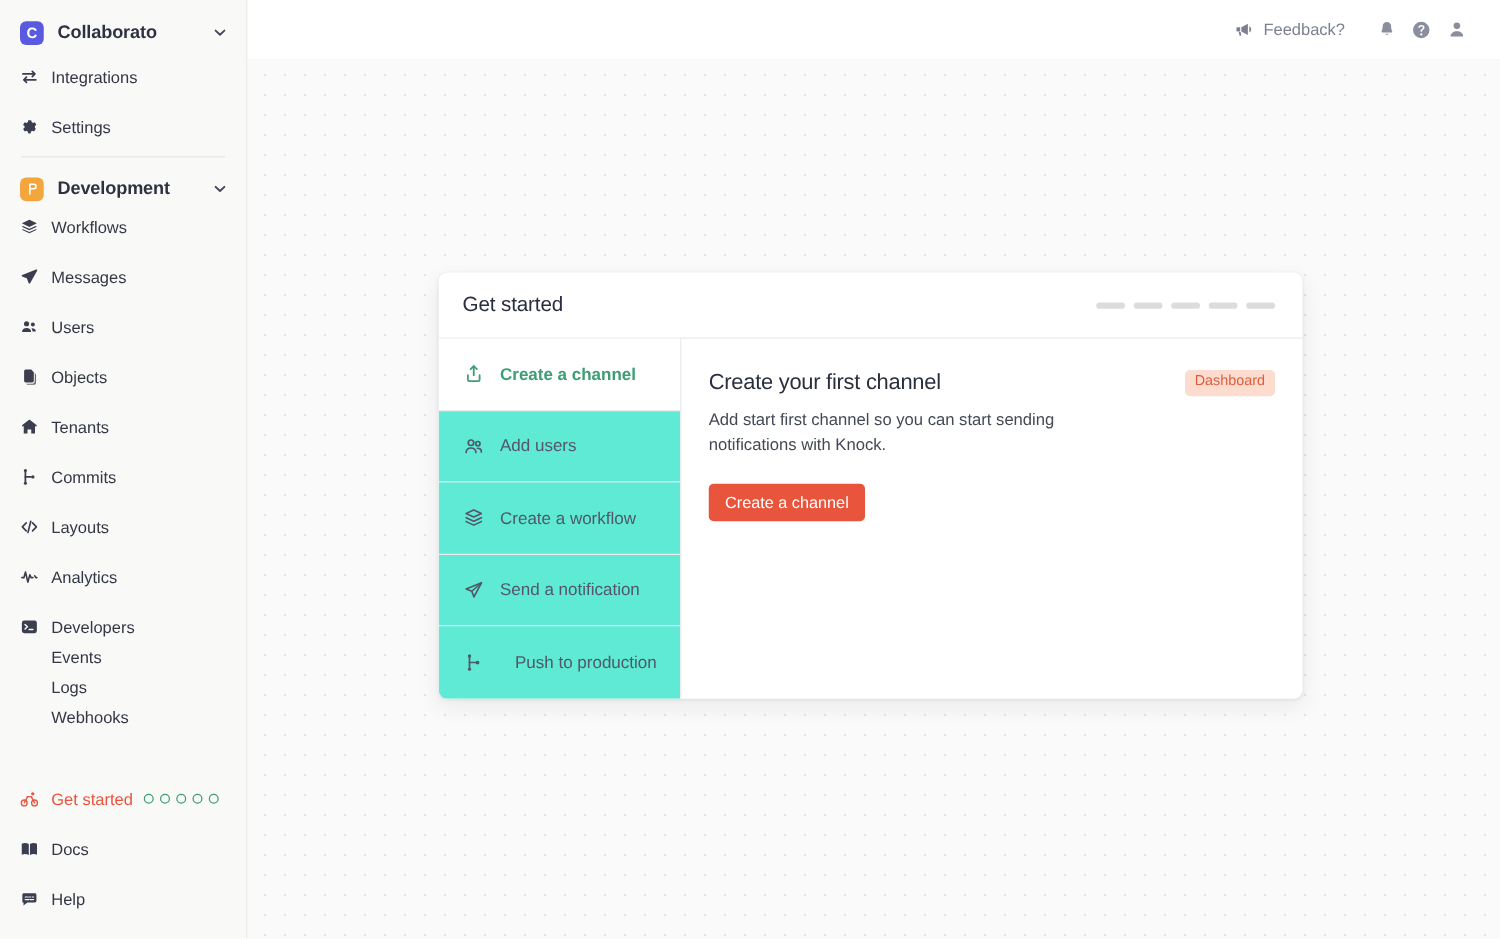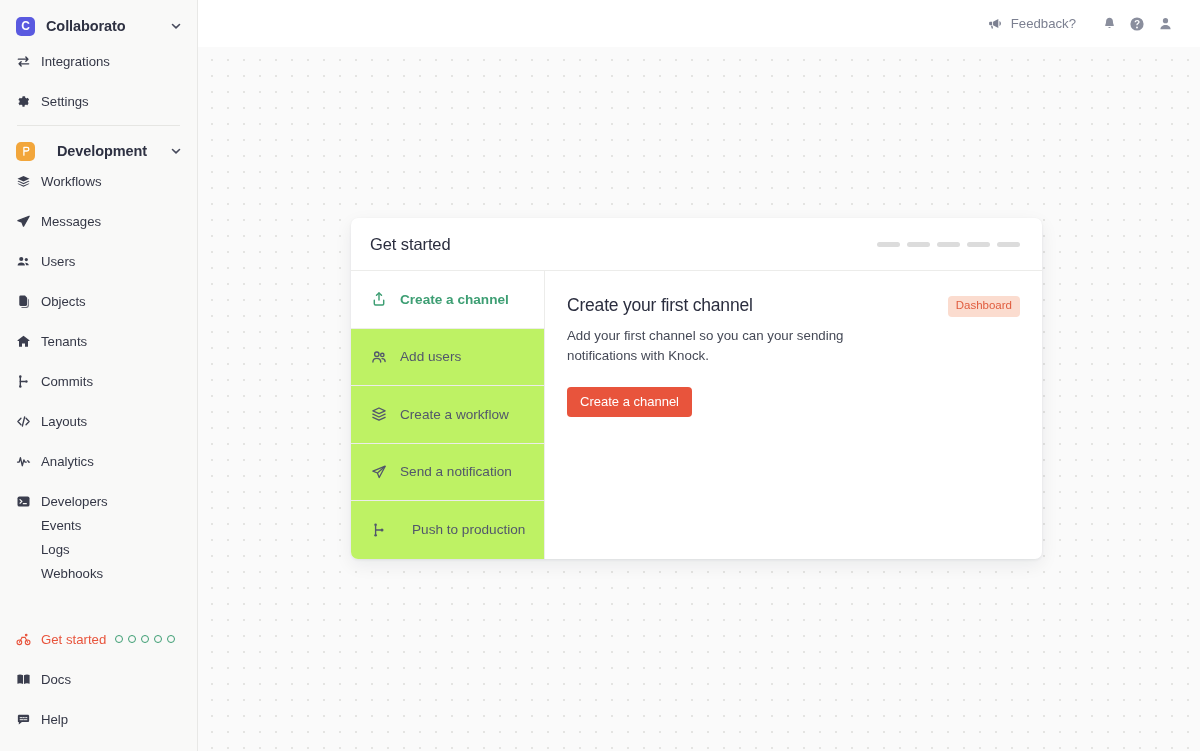--- a/index.html
+++ b/index.html
@@ -99,21 +99,20 @@
     background: #e6e6e3;
     margin: 11px 17px 11px 17px;
   }
 
   .env-row {
     display: flex;
     align-items: center;
     height: 28px;
     padding: 0 14px 0 16px;
     cursor: pointer;
-    gap: 11px;
   }
   .env-logo {
     width: 19px; height: 19px;
     border-radius: 5px;
     background: #f2a63b;
     color: #fff;
     display: flex;
     align-items: center;
     justify-content: center;
     flex: 0 0 19px;
@@ -250,21 +249,21 @@
   }
   .step {
     display: flex;
     align-items: center;
     height: 57.5px;
     padding-left: 19px;
     cursor: pointer;
     color: #52576b;
     font-size: 13.6px;
     border-bottom: 1px solid #ececea;
-    background: #bef264;
+    background: #5eead4;
   }
   .step:last-child { border-bottom: none; gap: 12px; }
   .step .s-ico {
     width: 17px; height: 17px;
     flex: 0 0 17px;
     display: flex;
     align-items: center;
     justify-content: center;
     margin-right: 13px;
     color: #52576b;
@@ -637,21 +636,21 @@
               </span>
               <span>Push to production</span>
             </div>
           </nav>
 
           <div class="panel">
             <div class="panel-head">
               <h2 class="panel-title">Create your first channel</h2>
               <span class="badge">Dashboard</span>
             </div>
-            <p class="panel-desc">Add your first channel so you can your sending notifications with Knock.</p>
+            <p class="panel-desc">Add start first channel so you can start sending notifications with Knock.</p>
             <button class="cta">Create a channel</button>
           </div>
 
         </div>
       </section>
 
     </div>
   </div>
 </div>
 

